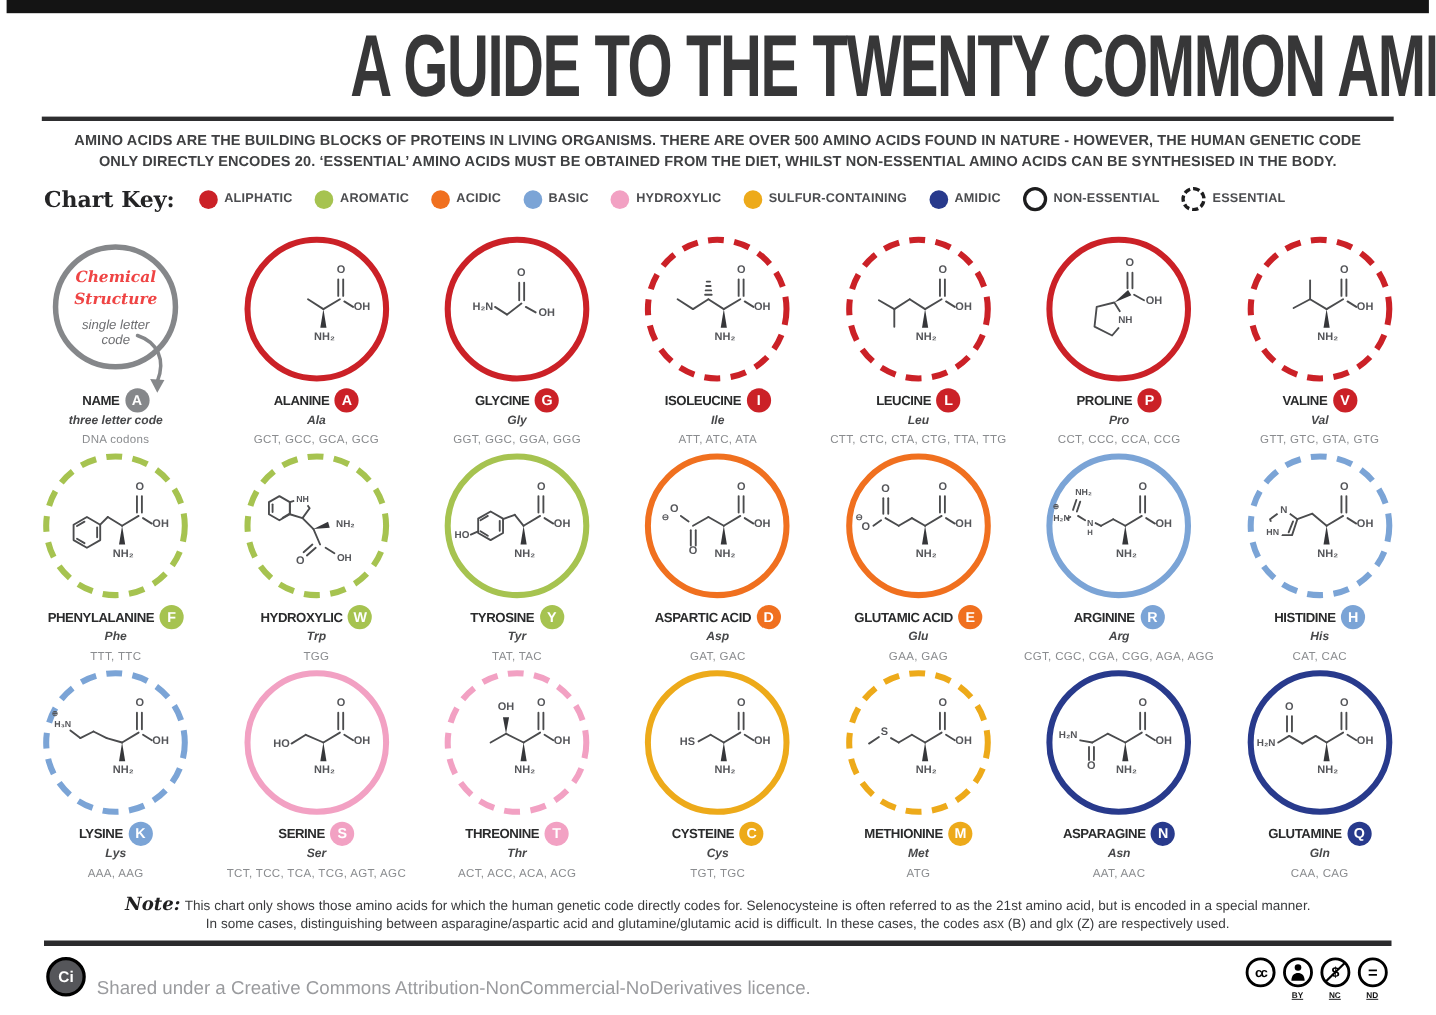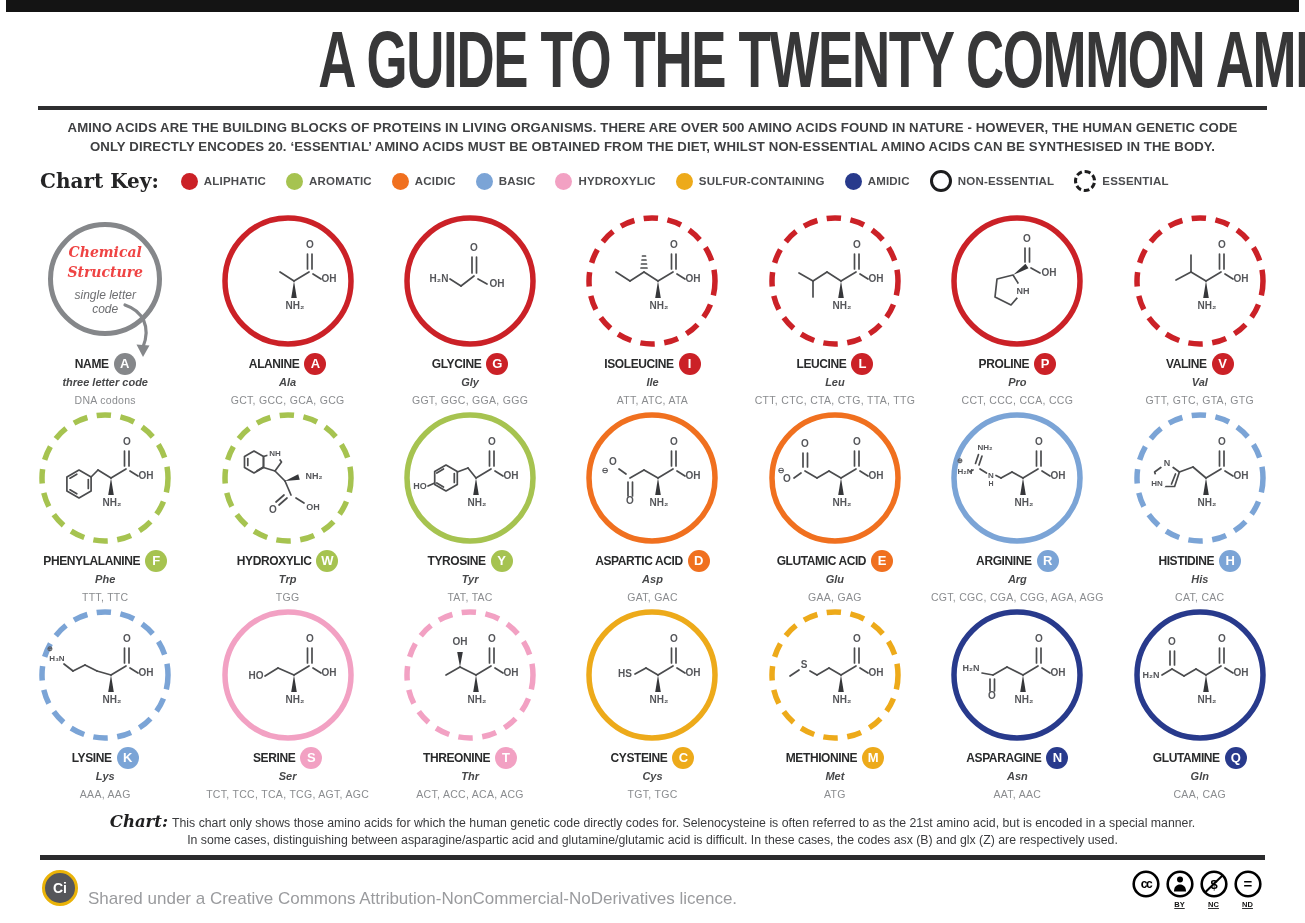--- a/index.html
+++ b/index.html
@@ -35,21 +35,21 @@
                  display:flex;flex-direction:column;align-items:center;justify-content:center;text-align:center;}
   .legend-script{font-family:"DejaVu Serif",serif;font-style:italic;font-weight:700;font-size:14px;color:#ef4444;line-height:20px;}
   .legend-sub{font-size:12px;font-style:italic;color:#6d6e71;line-height:13.5px;margin-top:7px;}
   .legend-arrow{position:absolute;left:84px;top:88px;overflow:visible;}
   
   .noterow{margin:12px 50px 0;text-align:center;font-size:12.3px;color:#3a3b3d;font-weight:500;line-height:16.5px;}
   .note-label{font-family:"DejaVu Serif",serif;font-style:italic;font-weight:700;font-size:16.5px;color:#1f1f20;margin-right:4px;}
   .footer-divider{height:5px;background:#2b2b2d;margin:7px 40px 0;}
   
   .footer{display:flex;align-items:flex-start;margin:9px 42px 0;}
-  .ci-logo{width:30px;height:30px;border-radius:50%;background:#55565a;border:3px solid #eab308;
+  .ci-logo{width:30px;height:30px;border-radius:50%;background:#55565a;border:3px solid #000000;
            display:flex;align-items:center;justify-content:center;color:#fff;font-weight:700;font-size:14px;margin-right:10px;margin-top:1px;}
   .foot-lines{flex:1;}
   .foot-l1{font-size:13px;color:#6d6e71;font-weight:600;letter-spacing:.1px;}
   .foot-l2{font-size:17px;color:#9a9b9e;margin-top:20px;}
   .cc-badges{display:flex;gap:3px;margin-top:1px;text-decoration:underline;}
   .cc-badge{display:flex;flex-direction:column;align-items:center;width:31px;}
   .cc-label{font-size:7.5px;font-weight:700;color:#111;margin-top:0px;height:9px;}
 </style>
 </head>
 <body>
@@ -660,21 +660,21 @@
         <div class="nameline">
           <span class="aname">GLUTAMINE</span>
           <span class="badge" style="background:#283a8c">Q</span>
         </div>
         <div class="abbr">Gln</div>
         <div class="codons">CAA, CAG</div>
       </div>
     </div>
 
   <div class="noterow">
-    <div><span class="note-label">Chart:</span><span>This chart only shows those amino acids for which the human genetic code directly codes for. Selenocysteine is often referred to as the 21st amino acid, but is encoded in a special manner.</span></div>
+    <div><span class="note-label">Note:</span><span>This chart only shows those amino acids for which the human genetic code directly codes for. Selenocysteine is often referred to as the 21st amino acid, but is encoded in a special manner.</span></div>
     <div>In some cases, distinguishing between asparagine/aspartic acid and glutamine/glutamic acid is difficult. In these cases, the codes asx (B) and glx (Z) are respectively used.</div>
   </div>
 
   <div class="footer-divider"></div>
 
   <div class="footer">
     <div class="ci-logo">Ci</div>
     <div class="foot-lines">
       <div class="foot-l2">Shared under a Creative Commons Attribution-NonCommercial-NoDerivatives licence.</div>
     </div>

